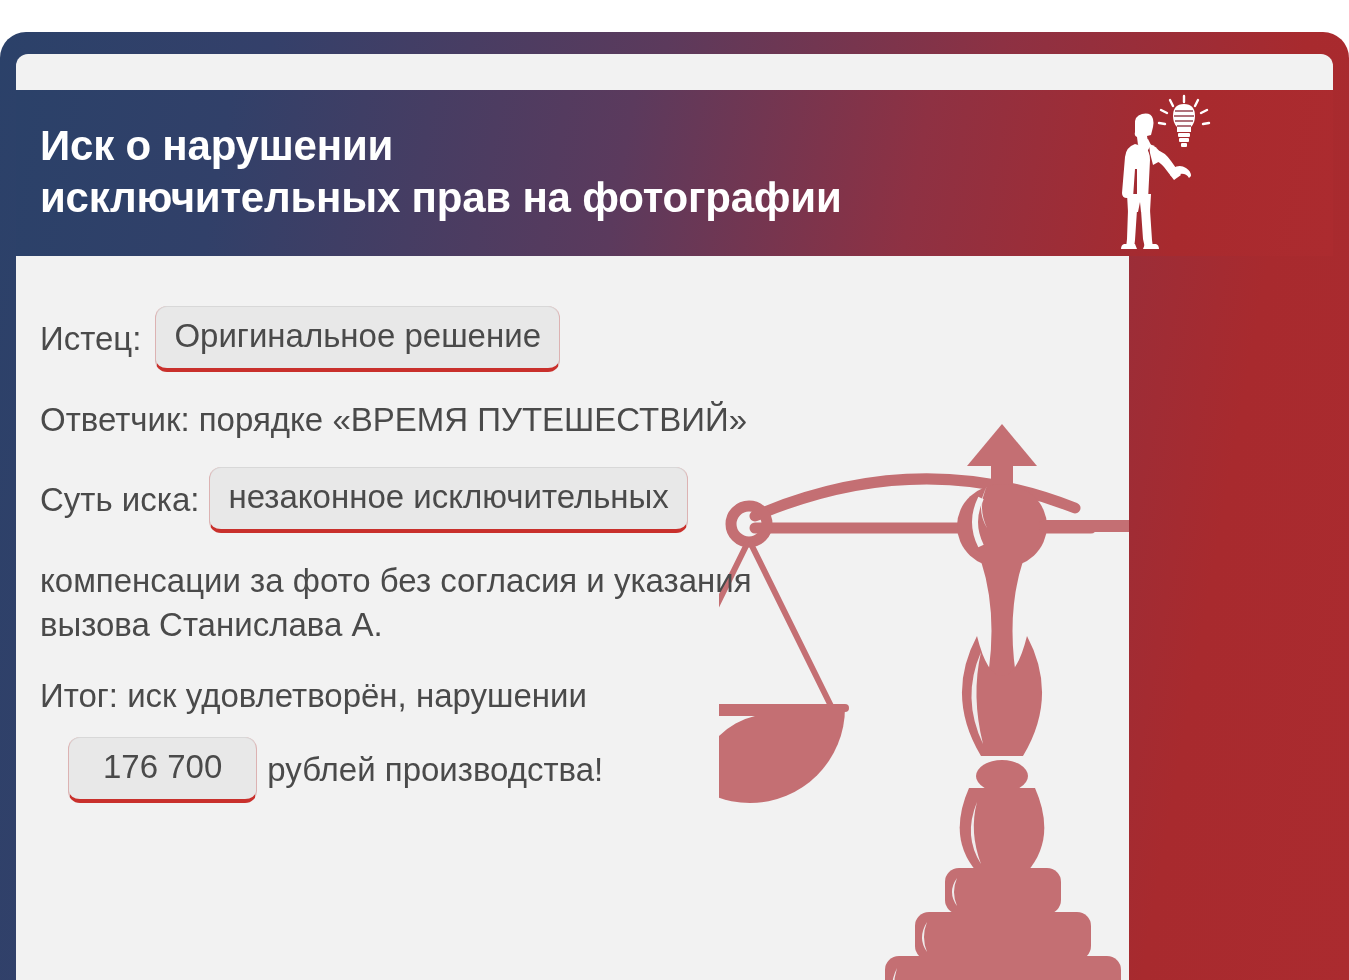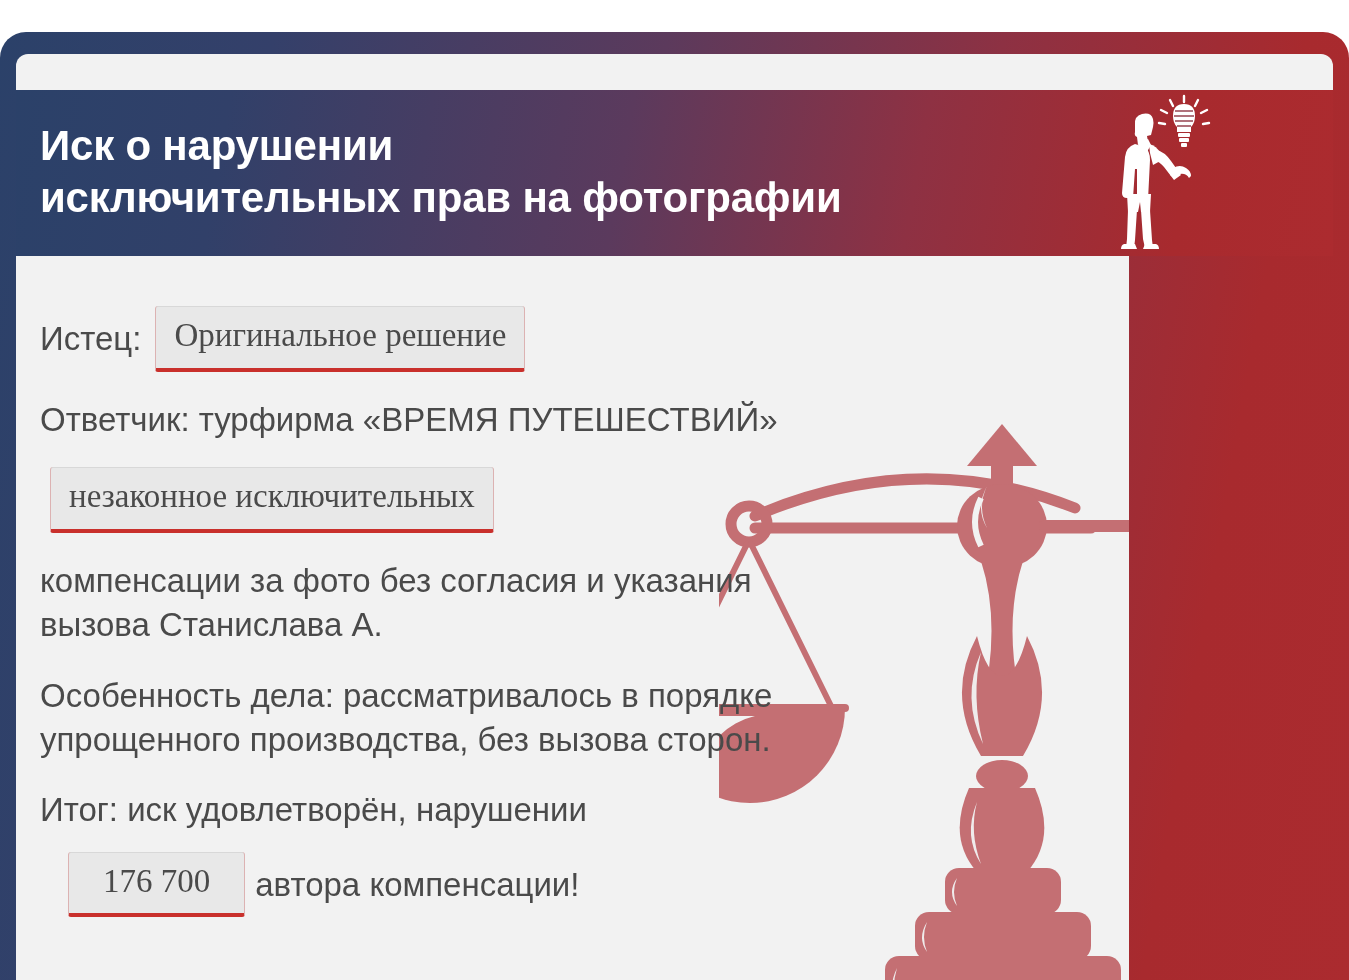--- a/index.html
+++ b/index.html
@@ -114,27 +114,26 @@
     font-size: 33px;
     line-height: 1.2;
   }
   .pill {
     display: inline-block;
     background: #e8e8e8;
     color: #4a4a4a;
     font-size: 33px;
     line-height: 1.2;
     padding: 10px 18px 12px 18px;
-    border-radius: 3px;
+    border-radius: 12px;
     border-bottom: 4px solid #c9302c;
     border-left: 1px solid #dcb2b2;
     border-right: 1px solid #dcb2b2;
     box-shadow: 0 1px 0 #d8d8d8 inset;
     margin: 0 10px;
-    font-family: Liberation Serif, serif;
   }
   .pill.first { margin-left: 14px; }
   .pill.amount { margin-left: 0; padding-left: 34px; padding-right: 34px; }
   .trail { color: #4a4a4a; font-size: 33px; line-height: 1.2; }
   .para {
     color: #4a4a4a;
     font-size: 33px;
     line-height: 1.34;
     margin: 0 0 26px 0;
     white-space: pre-line;
@@ -265,34 +264,33 @@
       </svg>
     </span>
 
     <div class="body-wrap">
 
       <div class="row">
         <span class="lbl">Истец:</span>
         <span class="pill first">Оригинальное решение</span>
       </div>
 
-      <p class="line">Ответчик: турфирма «ВРЕМЯ ПУТЕШЕСТВИЙ»</p>
+      <p class="line">Ответчик: порядке «ВРЕМЯ ПУТЕШЕСТВИЙ»</p>
 
       <div class="row">
+        <span class="lbl">Суть иска:</span>
         <span class="pill">незаконное исключительных</span>
       </div>
 
       <p class="para">компенсации за фото без согласия и указания
 вызова Станислава А.</p>
 
-      <p class="para">Особенность дела: рассматривалось в порядке
-упрощенного производства, без вызова сторон.</p>
 
       <p class="line tight">Итог: иск удовлетворён, нарушении</p>
 
       <div class="row result-row">
         <span class="pill amount">176 700</span>
-        <span class="trail">автора компенсации!</span>
+        <span class="trail">рублей производства!</span>
       </div>
 
     </div>
   </div>
 </div>
 
 </body></html>

